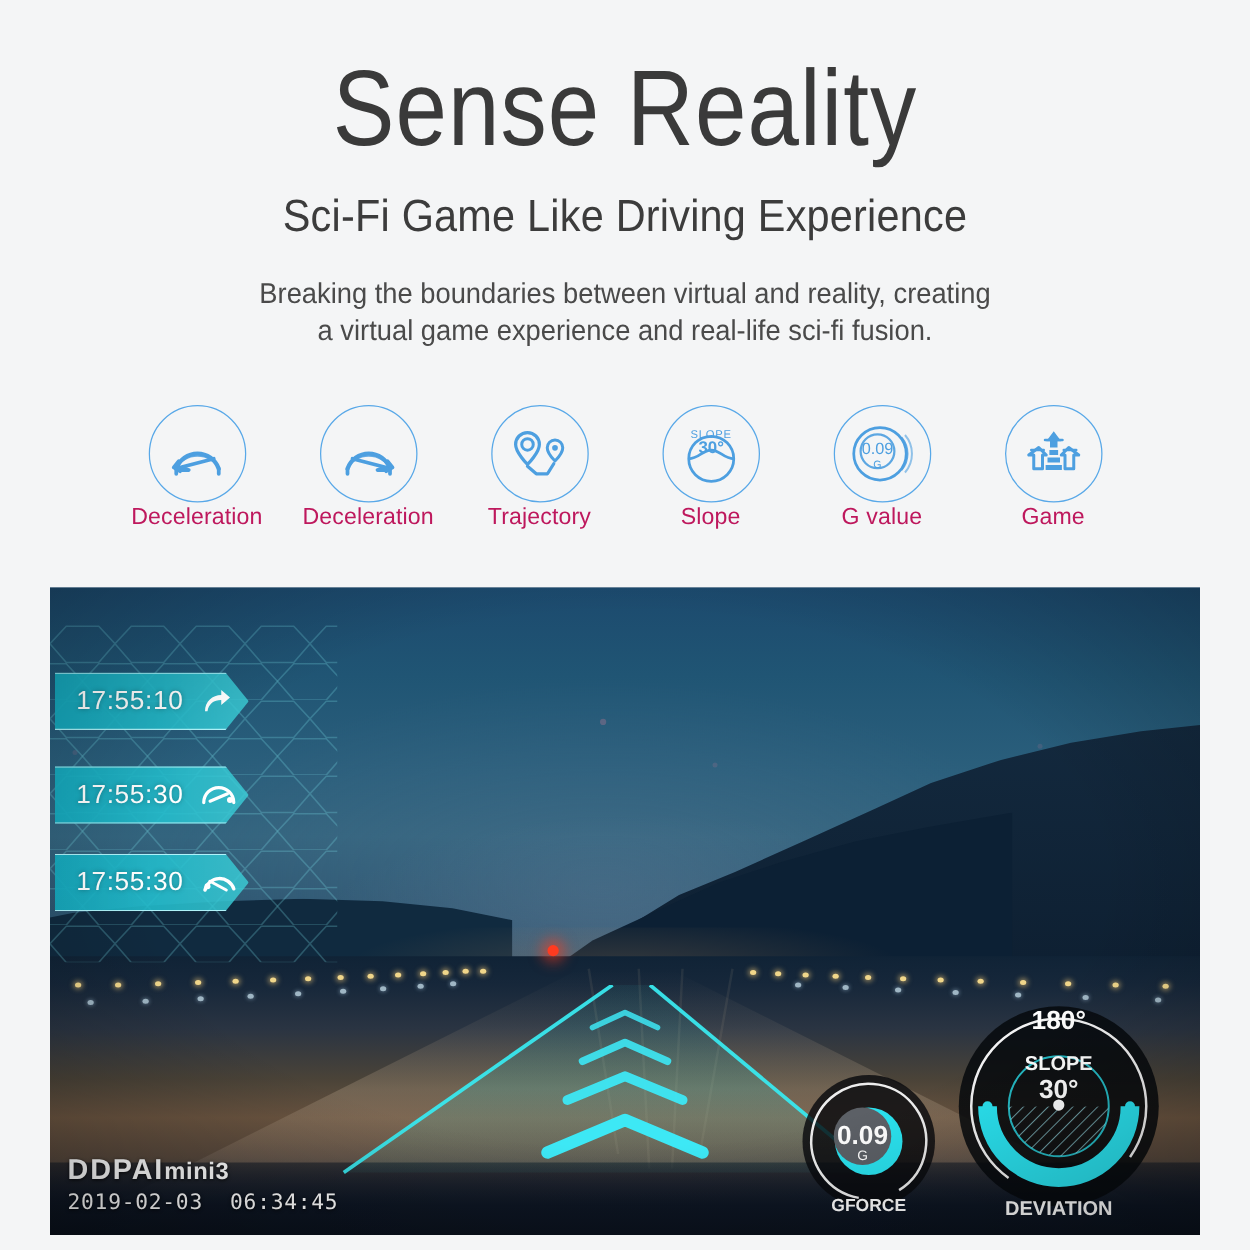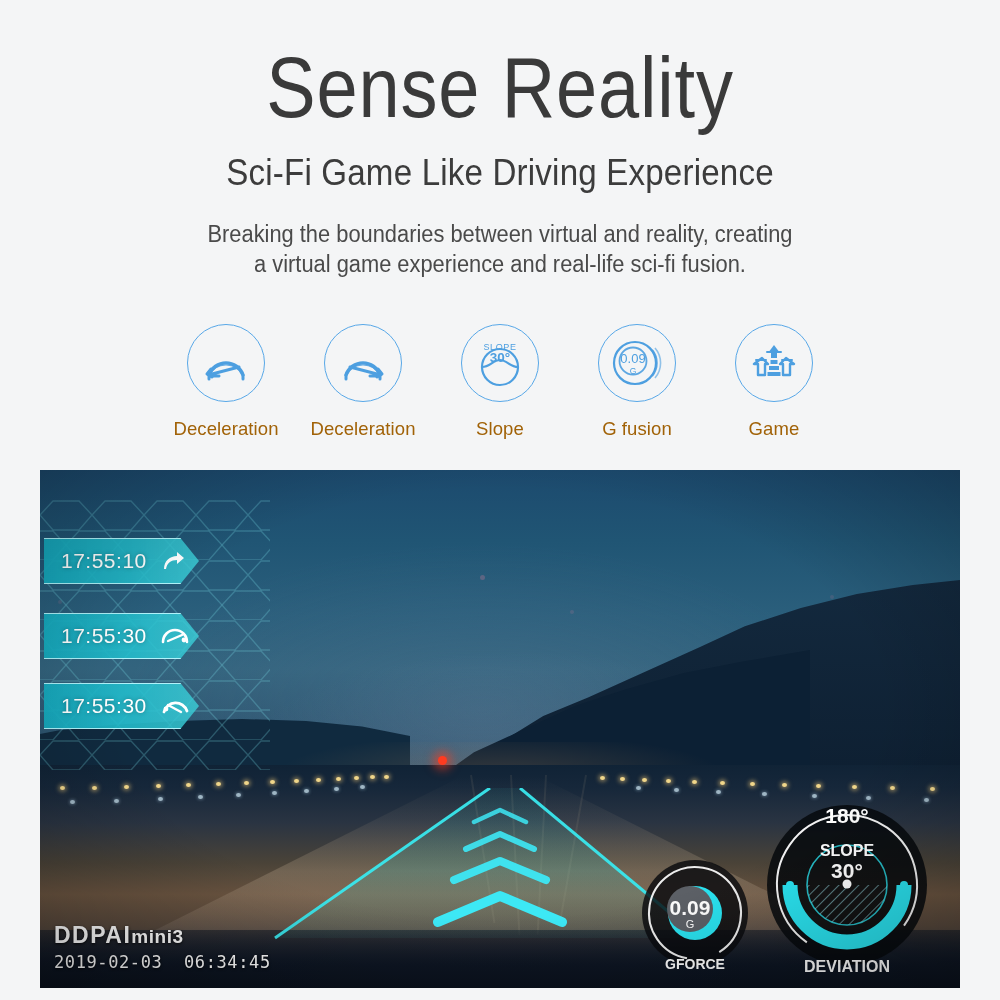--- a/index.html
+++ b/index.html
@@ -72,23 +72,22 @@
     height: 78px;
     border: 1.6px solid #58a8e8;
     border-radius: 50%;
     display: flex;
     align-items: center;
     justify-content: center;
     background: transparent;
   }
 
   .feature-label {
-    margin-top: 16px;
     font-size: 18.5px;
-    color: #a16207;
+    color: #be185d;
     white-space: nowrap;
     letter-spacing: 0.1px;
   }
 
   
   .video-frame {
     position: absolute;
     left: 40px;
     top: 470px;
     width: 920px;
@@ -312,20 +311,32 @@
           <path d="M10 34 A18 18 0 0 1 44 34" fill="none" stroke="#4d9fe0" stroke-width="1.4" stroke-linecap="round" transform="translate(0,5) scale(1,0.86)" opacity="0.85"></path>
           <path d="M14 26 L41 33 L34 35 L42 35" fill="none" stroke="#4d9fe0" stroke-width="3" stroke-linejoin="round" stroke-linecap="round"></path>
           <path d="M42 28 L46 33 L41 36" fill="none" stroke="#4d9fe0" stroke-width="3" stroke-linejoin="round" stroke-linecap="round"></path>
           <line x1="10" y1="34" x2="10" y2="38" stroke="#4d9fe0" stroke-width="3" stroke-linecap="round"></line>
           <line x1="44" y1="34" x2="44" y2="38" stroke="#4d9fe0" stroke-width="3" stroke-linecap="round"></line>
         </svg>
       </div>
       <div class="feature-label">Deceleration</div>
     </div>
 
+    <div class="feature">
+      <div class="feature-circle">
+        <svg width="50" height="46" viewBox="0 0 50 46">
+          <path d="M15 6 a9.5 9.5 0 0 1 9.5 9.5 c0 6.5 -9.5 16 -9.5 16 s-9.5 -9.5 -9.5 -16 A9.5 9.5 0 0 1 15 6 z" fill="none" stroke="#4d9fe0" stroke-width="2.6" stroke-linejoin="round"></path>
+          <circle cx="15" cy="15.5" r="4.6" fill="none" stroke="#4d9fe0" stroke-width="2.4"></circle>
+          <path d="M37 12 a6.2 6.2 0 0 1 6.2 6.2 c0 4.4 -6.2 10.6 -6.2 10.6 s-6.2 -6.2 -6.2 -10.6 A6.2 6.2 0 0 1 37 12 z" fill="none" stroke="#4d9fe0" stroke-width="2.4" stroke-linejoin="round"></path>
+          <circle cx="37" cy="18.2" r="2.3" fill="#4d9fe0"></circle>
+          <path d="M15 33 L22 39 L31 39 L36 31" fill="none" stroke="#4d9fe0" stroke-width="2.6" stroke-linejoin="round" stroke-linecap="round"></path>
+        </svg>
+      </div>
+      <div class="feature-label">Trajectory</div>
+    </div>
 
     <div class="feature">
       <div class="feature-circle">
         <svg width="62" height="58" viewBox="0 0 62 58">
           <circle cx="31" cy="33" r="18" fill="none" stroke="#4d9fe0" stroke-width="2.2"></circle>
           <path d="M13 33 C21 33 24 26 31 26 C38 26 41 33 49 33" fill="none" stroke="#4d9fe0" stroke-width="2.2"></path>
           <text x="31" y="16" text-anchor="middle" font-family="Liberation Sans, sans-serif" font-size="9" fill="#4d9fe0" letter-spacing="0.6">SLOPE</text>
           <text x="31" y="28" text-anchor="middle" font-family="Liberation Sans, sans-serif" font-size="13.5" font-weight="bold" fill="#4d9fe0">30°</text>
         </svg>
       </div>
@@ -336,21 +347,21 @@
       <div class="feature-circle">
         <svg width="58" height="54" viewBox="0 0 58 54">
           <circle cx="27" cy="27" r="21" fill="none" stroke="#4d9fe0" stroke-width="2.2"></circle>
           <path d="M44 14 A20 20 0 0 1 44 40" fill="none" stroke="#4d9fe0" stroke-width="2" opacity="0.85"></path>
           <path d="M47 12 A23 23 0 0 1 47 42" fill="none" stroke="#4d9fe0" stroke-width="1.6" opacity="0.6"></path>
           <circle cx="25" cy="25" r="13.5" fill="none" stroke="#4d9fe0" stroke-width="1.8" opacity="0.9"></circle>
           <text x="25" y="27" text-anchor="middle" font-family="Liberation Sans, sans-serif" font-size="13" fill="#4d9fe0">0.09</text>
           <text x="25" y="38" text-anchor="middle" font-family="Liberation Sans, sans-serif" font-size="8.5" fill="#4d9fe0">G</text>
         </svg>
       </div>
-      <div class="feature-label">G fusion</div>
+      <div class="feature-label">G value</div>
     </div>
 
     <div class="feature">
       <div class="feature-circle">
         <svg width="56" height="46" viewBox="0 0 56 46">
 
           <path d="M28 5 L34 13 L31 13 L31 18 L25 18 L25 13 L22 13 Z" fill="#4d9fe0"></path>
           <path d="M21 12 L35 12" stroke="#4d9fe0" stroke-width="2" stroke-linecap="round" fill="none"></path>
           <rect x="24.5" y="20" width="7" height="4" fill="#4d9fe0"></rect>
           <rect x="23" y="26" width="10" height="4" fill="#4d9fe0"></rect>

